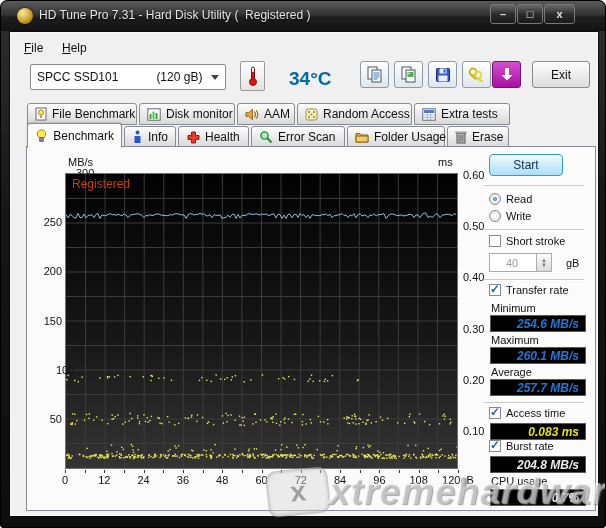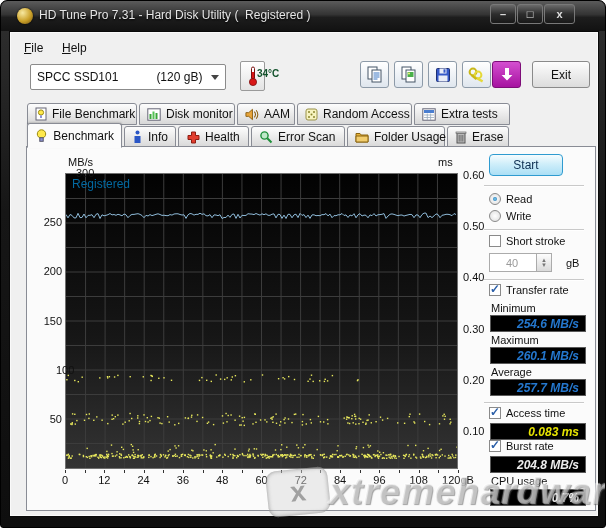--- a/index.html
+++ b/index.html
@@ -33,42 +33,42 @@
   #menu-file { left:10px; } #menu-help { left:48px; }
 
   
   .drive-select { position:absolute; left:20px; top:32px; width:196px; height:26px; background:#fff;
     border:1px solid #8b8b8b; border-radius:2px; font-size:12px; color:#111;
     display:flex; align-items:center; padding:0 6px; }
   .drive-name { flex:0 0 auto; } .drive-size { margin-left:38px; flex:1; }
   .dd-arrow { width:0; height:0; border-left:4px solid transparent; border-right:4px solid transparent; border-top:5px solid #444; }
   .temp-btn { position:absolute; left:230px; top:29px; width:25px; height:30px; background:linear-gradient(#fff,#e3e3e3);
     border:1px solid #9a9a9a; border-radius:2px; display:flex; align-items:center; justify-content:center; }
-  .temp-label { position:absolute; left:247px; top:36px; font-size:10px; font-weight:bold; color:#14532d; }
+  .temp-label { position:absolute; left:279px; top:36px; font-size:19px; font-weight:bold; color:#0369a1; }
   .tool-btn { position:absolute; top:29px; width:29px; height:27px; background:linear-gradient(#ffffff,#dfe6ee);
     border:1px solid #8d9aa8; border-radius:3px; display:flex; align-items:center; justify-content:center; }
   .tool-btn.magenta { background:linear-gradient(#d44fd0,#a612a0); border-color:#7d0d78; }
   .exit-btn { position:absolute; left:522px; top:29px; width:58px; height:27px; background:linear-gradient(#fdfdfd,#dcdcdc);
     border:1px solid #8a8a8a; border-radius:3px; font-size:12px; color:#111; display:flex; align-items:center; justify-content:center; }
 
   
   .tab { position:absolute; height:22px; background:linear-gradient(#fdfdfd,#d8d8d8);
     border:1px solid #898c95; border-radius:3px 3px 0 0; display:flex; align-items:center; gap:5px;
     padding:0 7px; font-size:12px; color:#111; white-space:nowrap; }
   .tab.active { background:#fbfbfb; height:25px; z-index:5; border-bottom:1px solid #fbfbfb; box-shadow:0 -1px 2px rgba(0,0,0,.15); }
   .tab-icon { display:inline-flex; width:14px; height:14px; align-items:center; justify-content:center; }
 
   .content-panel { position:absolute; left:16px; top:114px; width:570px; height:365px;
     background:#fbfbfb; border:1px solid #898c95; z-index:1; }
 
   
   .plot { position:absolute; left:55px; top:141px; width:393px; height:296px;
     background:linear-gradient(#020202,#161616 55%,#343434); border:1px solid #6f6f6f; z-index:2; }
   .plot svg { display:block; }
-  .registered { position:absolute; left:62px; top:145px; color:#0369a1; font-size:12px; z-index:3; }
+  .registered { position:absolute; left:62px; top:145px; color:#c2410c; font-size:12px; z-index:3; }
   .axis-label { position:absolute; font-size:11px; color:#111; z-index:3; }
   .yleft { width:34px; text-align:right; }
   .yright { text-align:left; }
   .xlab { text-align:center; width:40px; }
   .unit-label { position:absolute; font-size:11px; color:#111; z-index:3; }
   .tickmark { position:absolute; width:1px; height:3px; background:#333; z-index:3; }
 
   
   .side-panel { position:absolute; left:474px; top:118px; width:104px; height:345px; z-index:3; font-size:11px; color:#111; }
   .start-btn { position:absolute; left:5px; top:4px; width:74px; height:22px; border:1px solid #2f9bd0; border-radius:4px;

